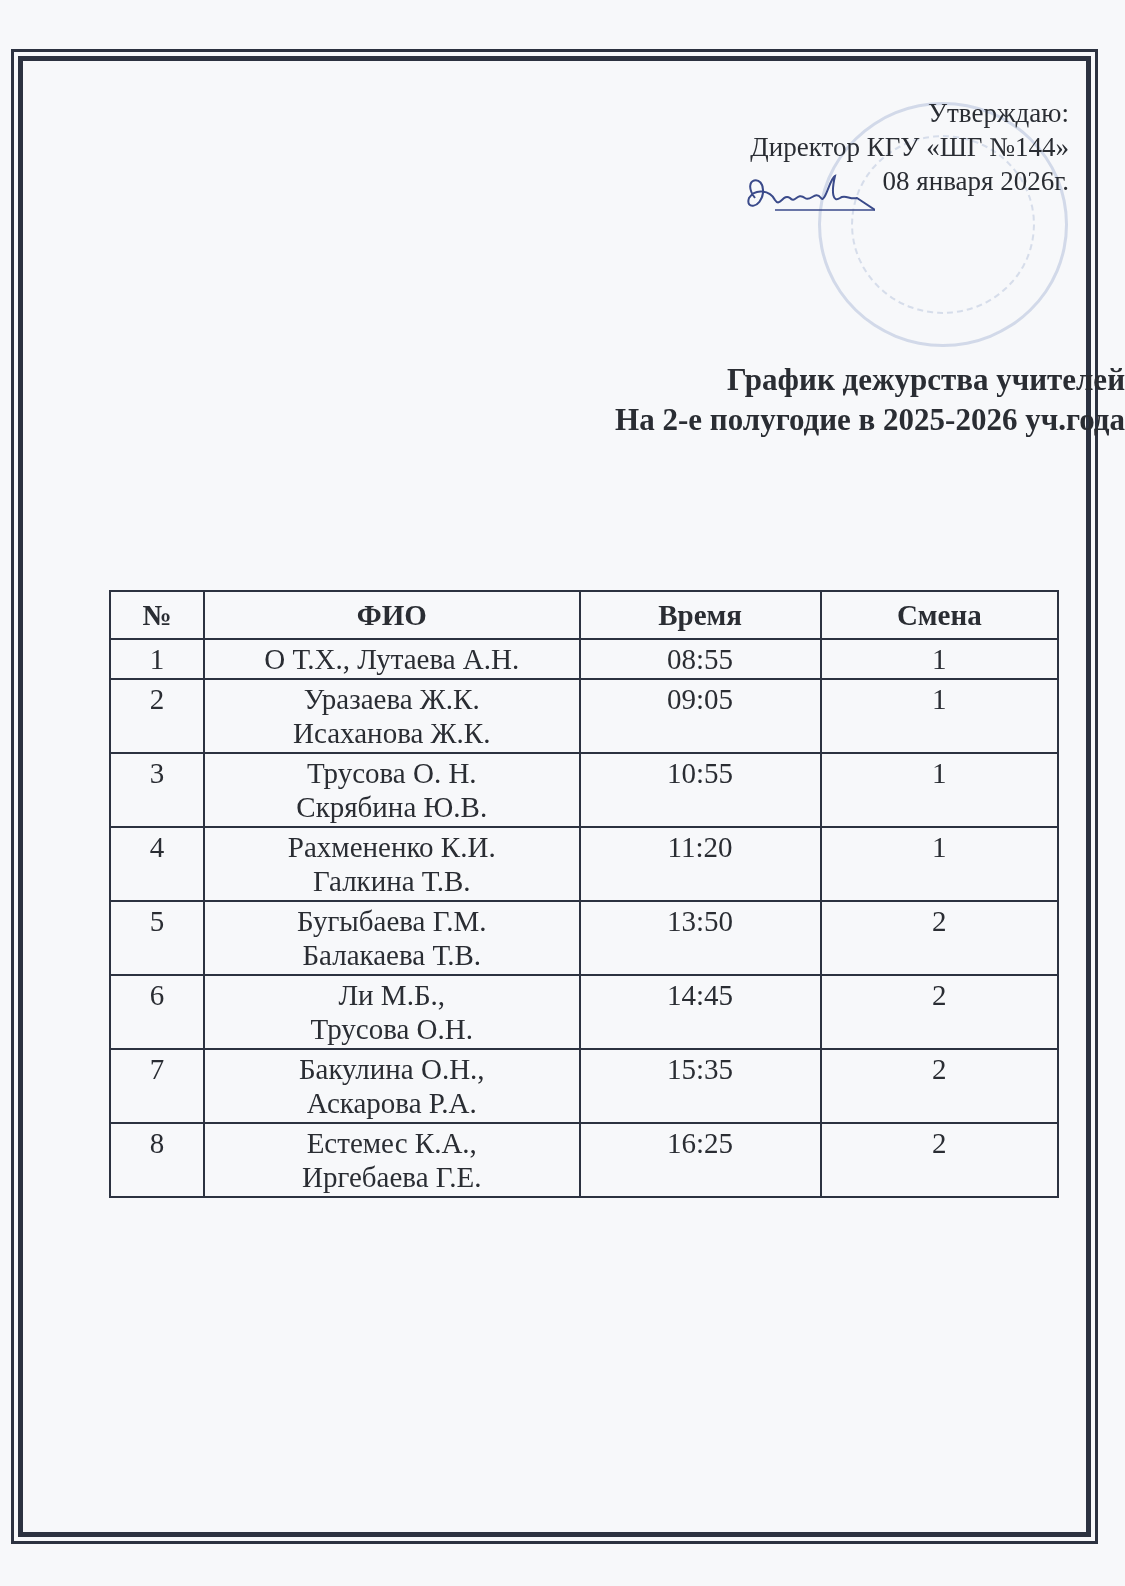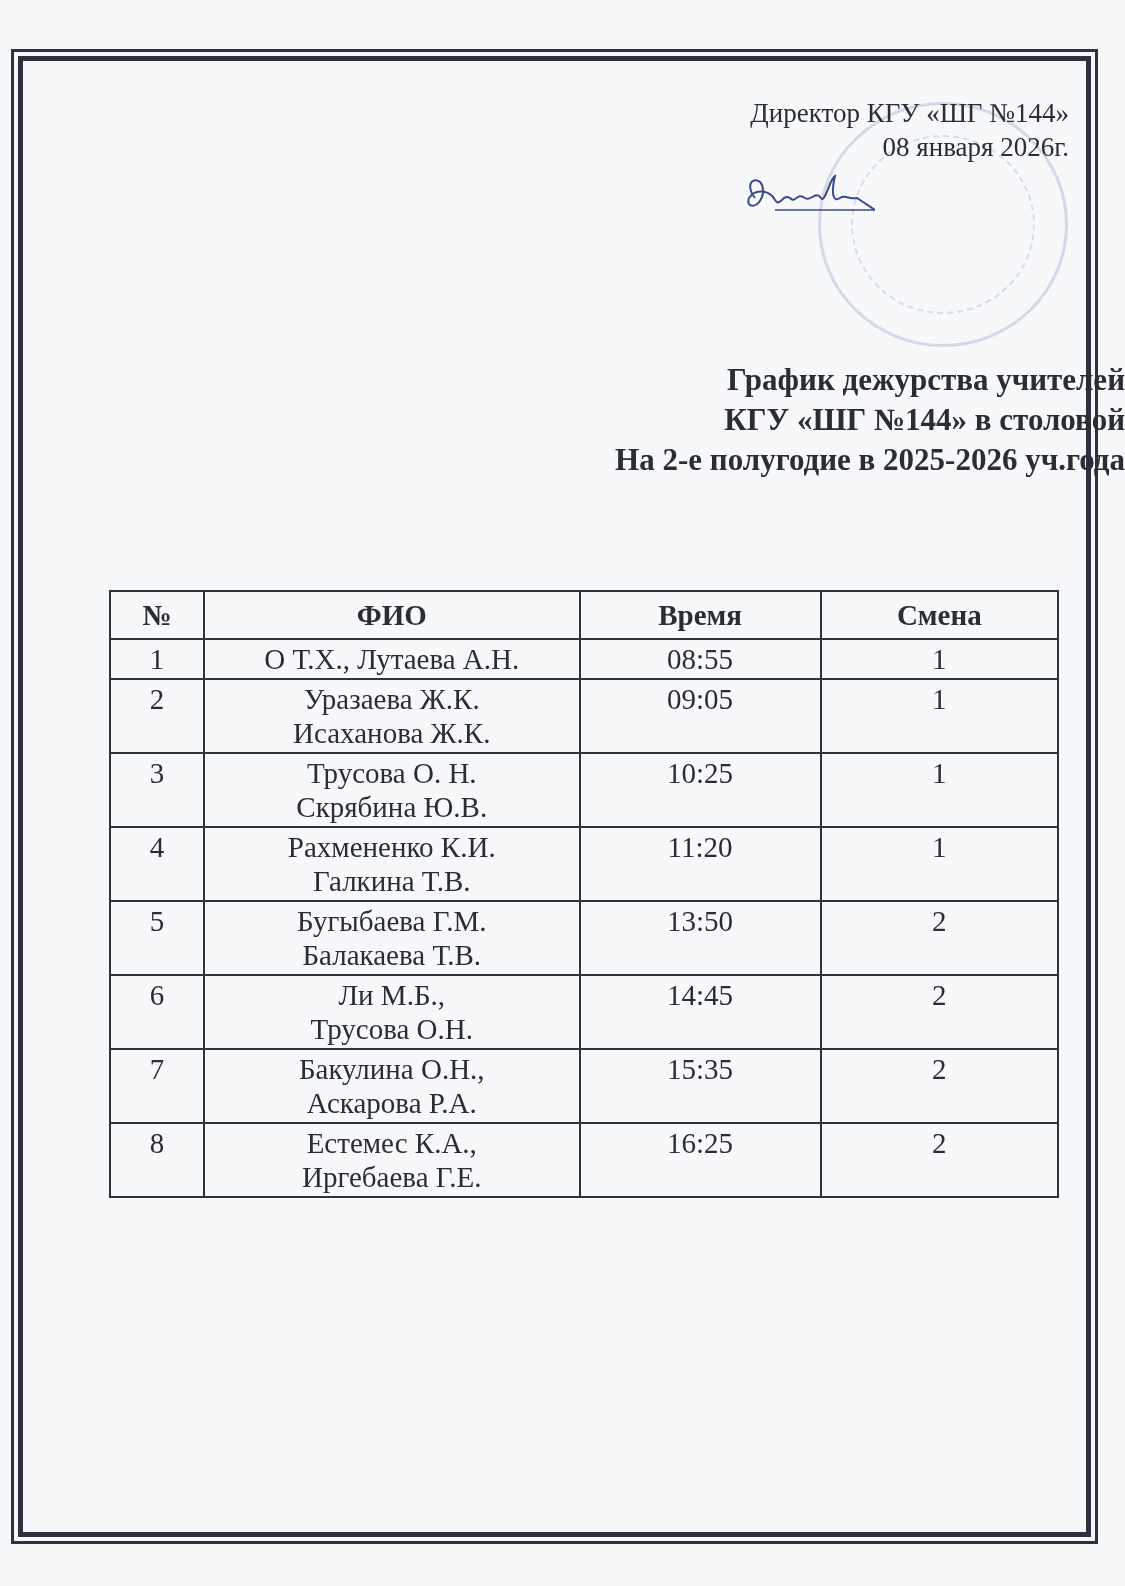--- a/index.html
+++ b/index.html
@@ -51,32 +51,32 @@
 </style>
 </head>
 <body>
 
 <div class="frame-outer"></div>
 <div class="frame-inner"></div>
 
 <div class="stamp"></div>
 
 <div class="approve">
+  <span class="line">Утверждаю:</span>
   <span class="line">Директор КГУ «ШГ №144»</span>
   <span class="line date">08 января 2026г.</span>
 </div>
 
 <svg class="signature" viewBox="0 0 140 50">
   <path d="M20 30 C5 10, 30 5, 28 25 C26 40, 10 42, 14 30 C20 20, 35 22, 40 32 C45 40, 48 25, 55 30 C60 36, 62 24, 70 30 C76 34, 80 22, 86 30 C90 36, 95 10, 100 8 C96 25, 98 35, 105 30 C110 26, 115 32, 122 30 L140 42" fill="none" stroke="#3a4a8a" stroke-width="2"></path>
   <line x1="40" y1="42" x2="140" y2="42" stroke="#3a4a8a" stroke-width="1.5"></line>
 </svg>
 
 <div class="title">
   <span>График дежурства учителей</span>
-  <span>КГУ «ШГ №144» в столовой</span>
   <span>На 2-е полугодие в 2025-2026 уч.года</span>
 </div>
 
 <table class="sched">
   <thead>
     <tr>
       <th class="col-n">№</th>
       <th class="col-fio">ФИО</th>
       <th class="col-t">Время</th>
       <th class="col-s">Смена</th>
@@ -99,21 +99,21 @@
         </td>
       <td>09:05</td>
       <td>1</td>
     </tr>
     <tr>
       <td>3</td>
       <td class="fio">
           <span>Трусова О. Н.</span>
           <span>Скрябина Ю.В.</span>
         </td>
-      <td>10:25</td>
+      <td>10:55</td>
       <td>1</td>
     </tr>
     <tr>
       <td>4</td>
       <td class="fio">
           <span>Рахмененко К.И.</span>
           <span>Галкина Т.В.</span>
         </td>
       <td>11:20</td>
       <td>1</td>

